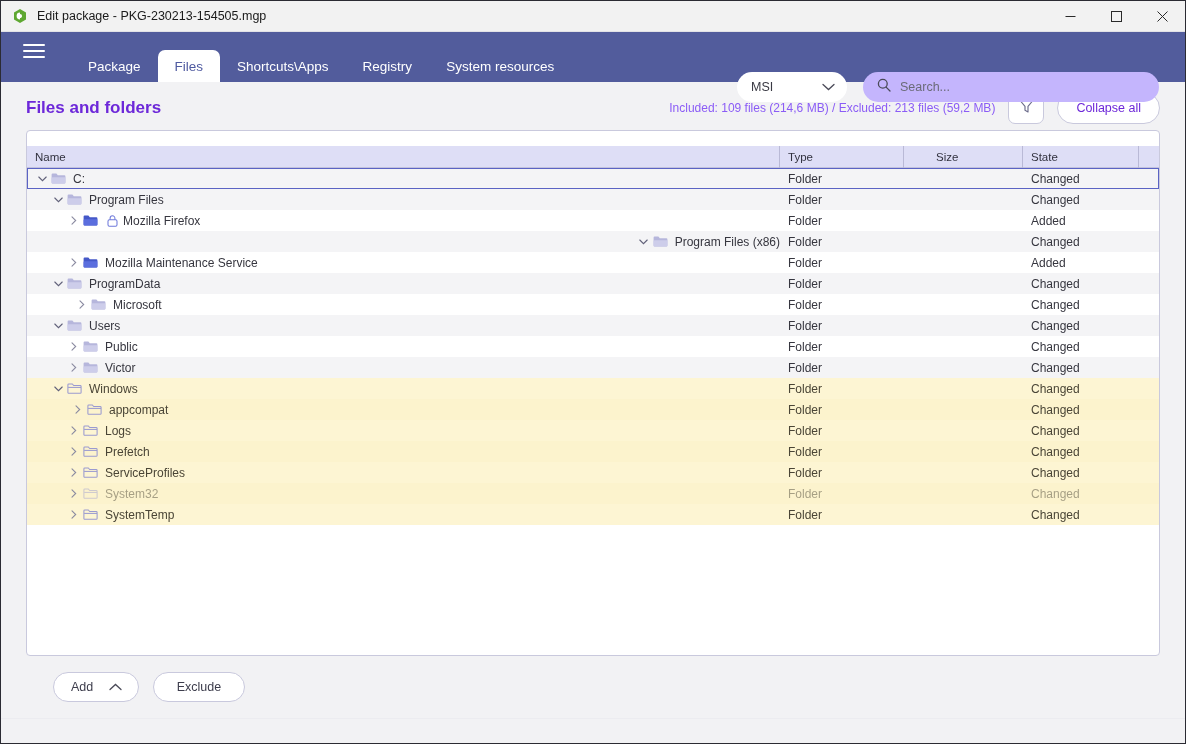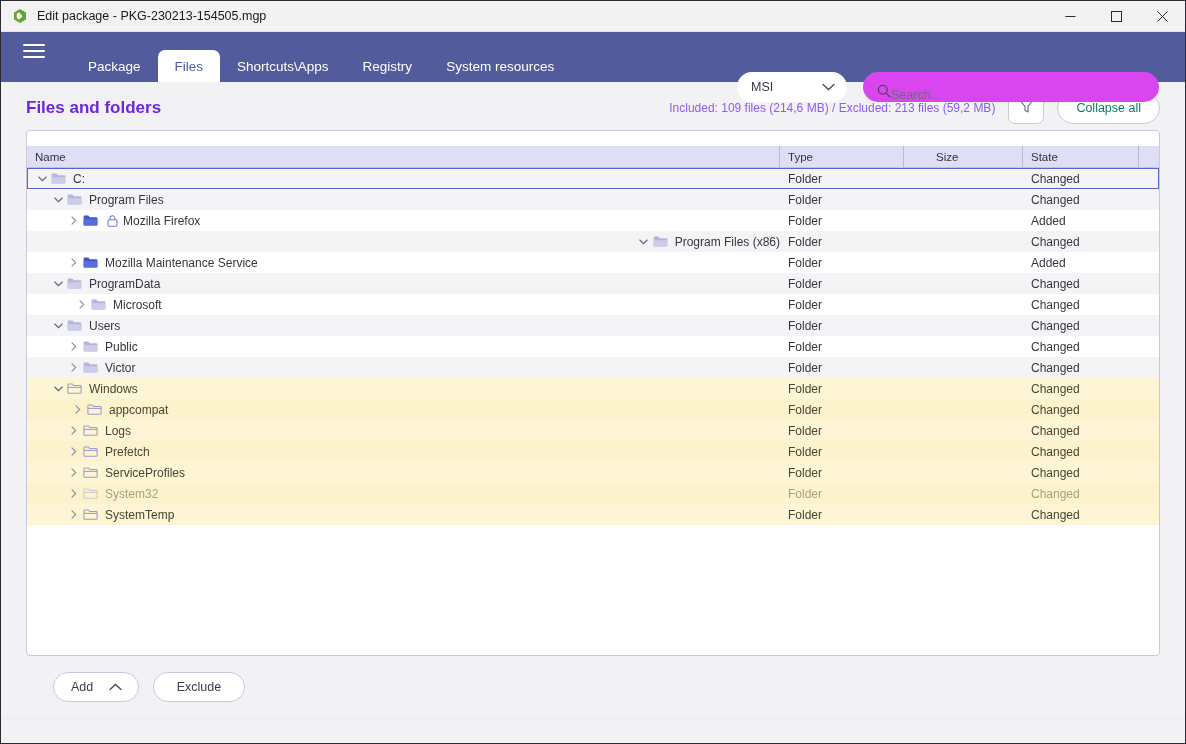--- a/index.html
+++ b/index.html
@@ -61,23 +61,23 @@
     position: absolute; right: 26px; top: 40px;
     display: flex; align-items: center; gap: 16px;
   }
   .msi-select {
     width: 110px; height: 30px; background: #ffffff;
     border-radius: 15px; display: flex; align-items: center;
     padding: 0 12px 0 14px; justify-content: space-between;
     font-size: 12.5px; color: #3a3a44;
   }
   .search-box {
-    width: 296px; height: 30px; background: #d946ef;
-    border-radius: 15px; display: flex; align-items: flex-end;
-    padding: 0 14px; 
+    width: 296px; height: 30px; background: #c4b5fd;
+    border-radius: 15px; display: flex; align-items: center;
+    padding: 0 14px; gap: 9px;
   }
   .search-box input {
     border: none; outline: none; background: transparent;
     font-family: "Liberation Sans", sans-serif;
     font-size: 12.5px; color: #3a3a44; width: 100%;
   }
   .search-box input::placeholder { color: #6b6b78; }
 
   
   .content {
@@ -95,21 +95,21 @@
   .stats { font-size: 12px; color: #8b5cf6; }
   .icon-btn {
     width: 36px; height: 32px; background: #ffffff;
     border: 1px solid #c9c9dd; border-radius: 7px;
     display: flex; align-items: center; justify-content: center;
   }
   .pill-btn {
     height: 32px; padding: 0 18px; background: #ffffff;
     border: 1px solid #c9c9dd; border-radius: 16px;
     display: flex; align-items: center; justify-content: center;
-    font-size: 12.5px; color: #0f766e; white-space: nowrap;
+    font-size: 12.5px; color: #6d28d9; white-space: nowrap;
   }
 
   
   .table-card {
     flex: 1 1 auto; min-height: 0;
     background: #ffffff;
     border: 1px solid #c9c9dd;
     border-radius: 4px;
     display: flex; flex-direction: column;
     margin-bottom: 0;

